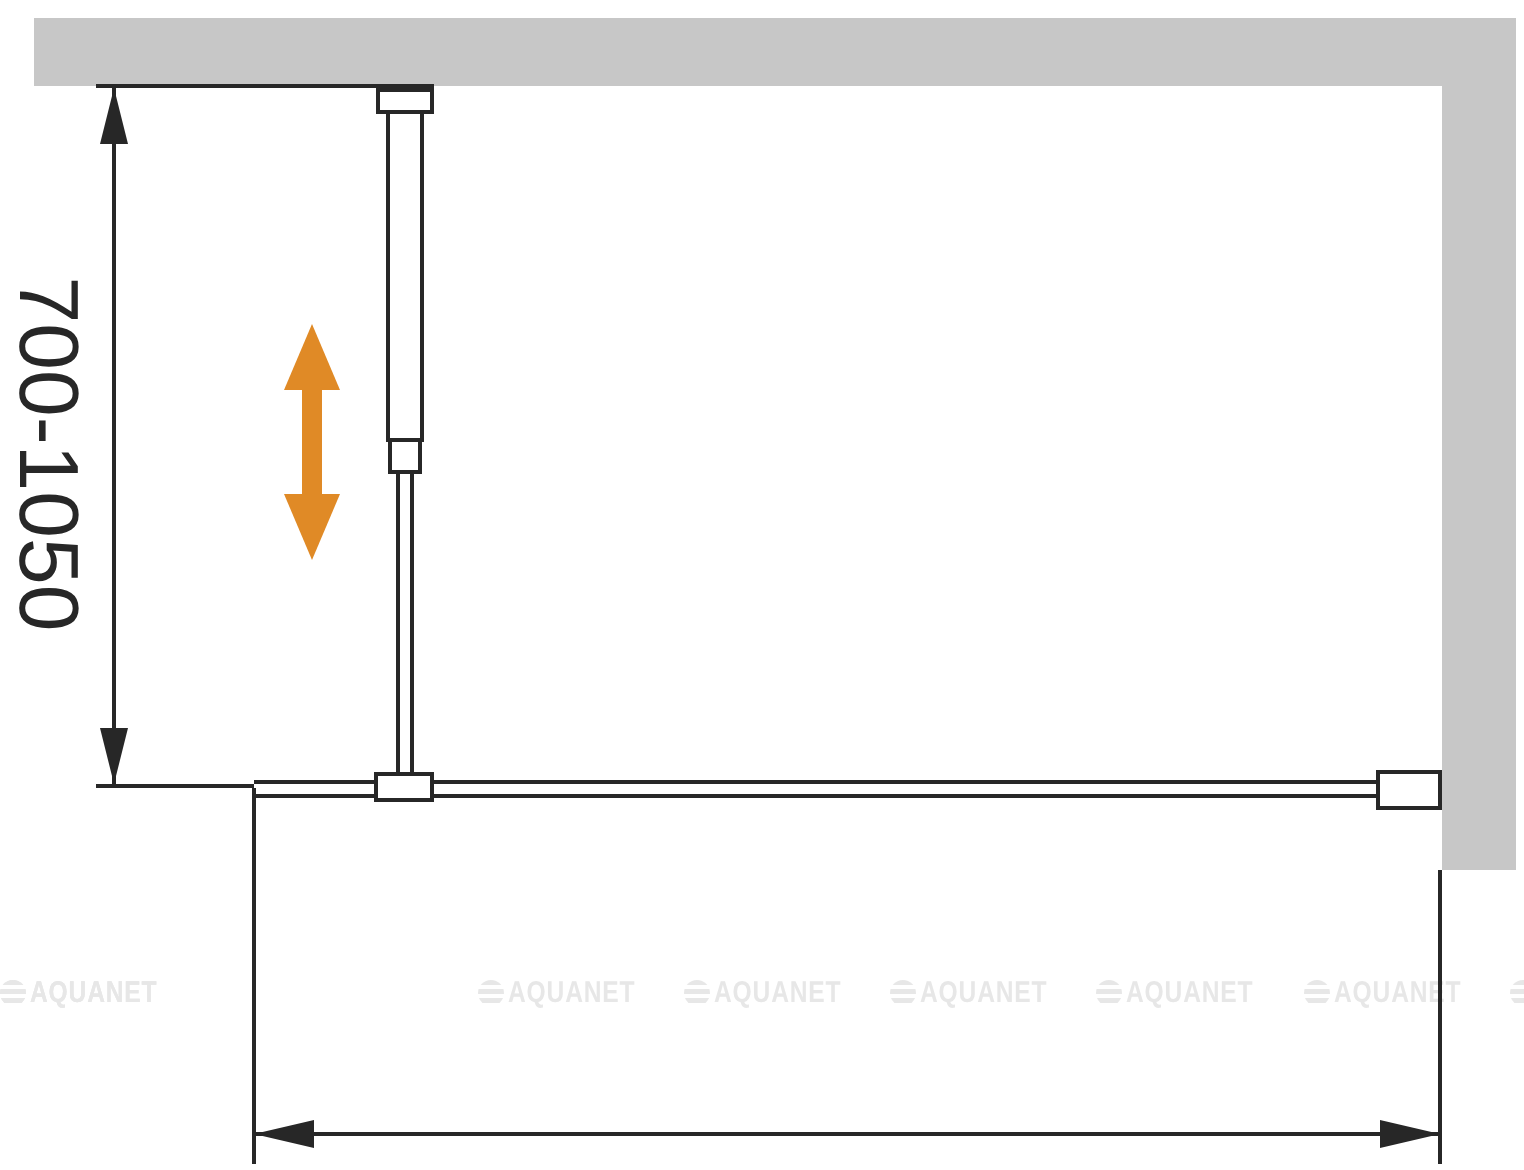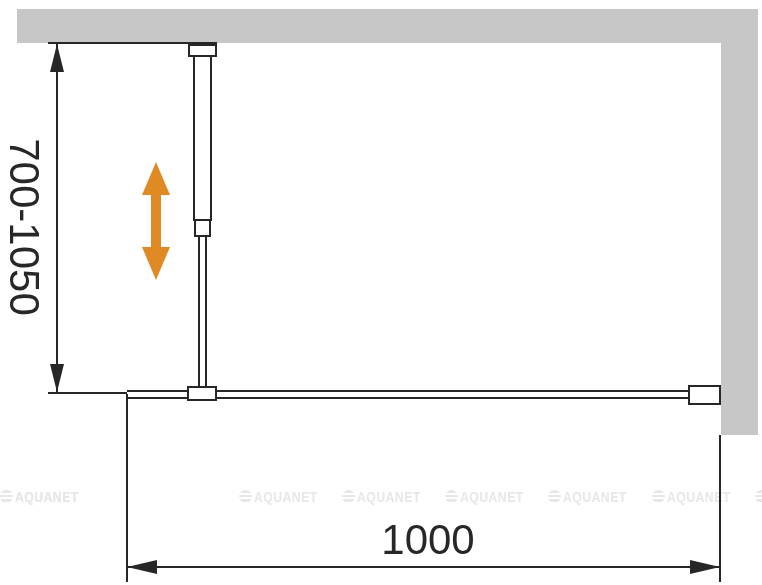--- a/index.html
+++ b/index.html
@@ -124,15 +124,14 @@
     <div class="abs arr oarr-up"></div>
     <div class="abs oarr-shaft"></div>
     <div class="abs arr oarr-down"></div>
   </div>
 
   <div class="abs ln ext-left"></div>
   <div class="abs ln ext-right"></div>
   <div class="abs ln hdim-line"></div>
   <div class="abs arr arr-left"></div>
   <div class="abs arr arr-right"></div>
-  <div class="abs dim-label hdim-label">1000</div>
 
 </div>
 
 </body></html>

